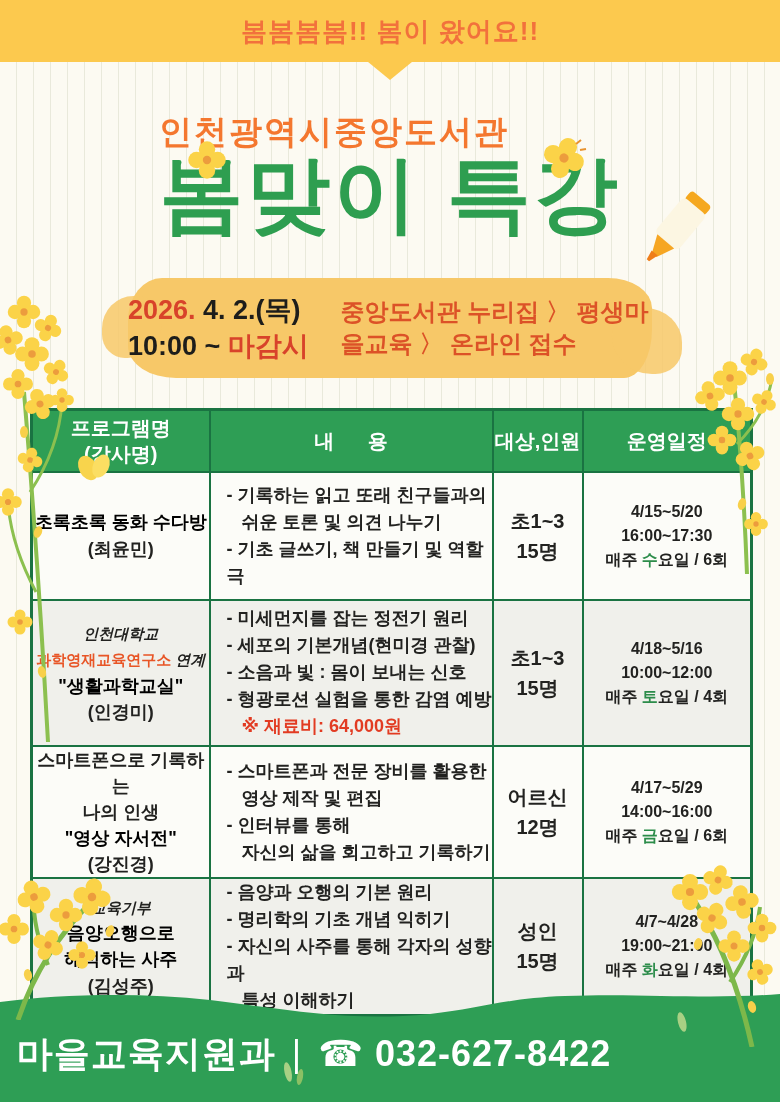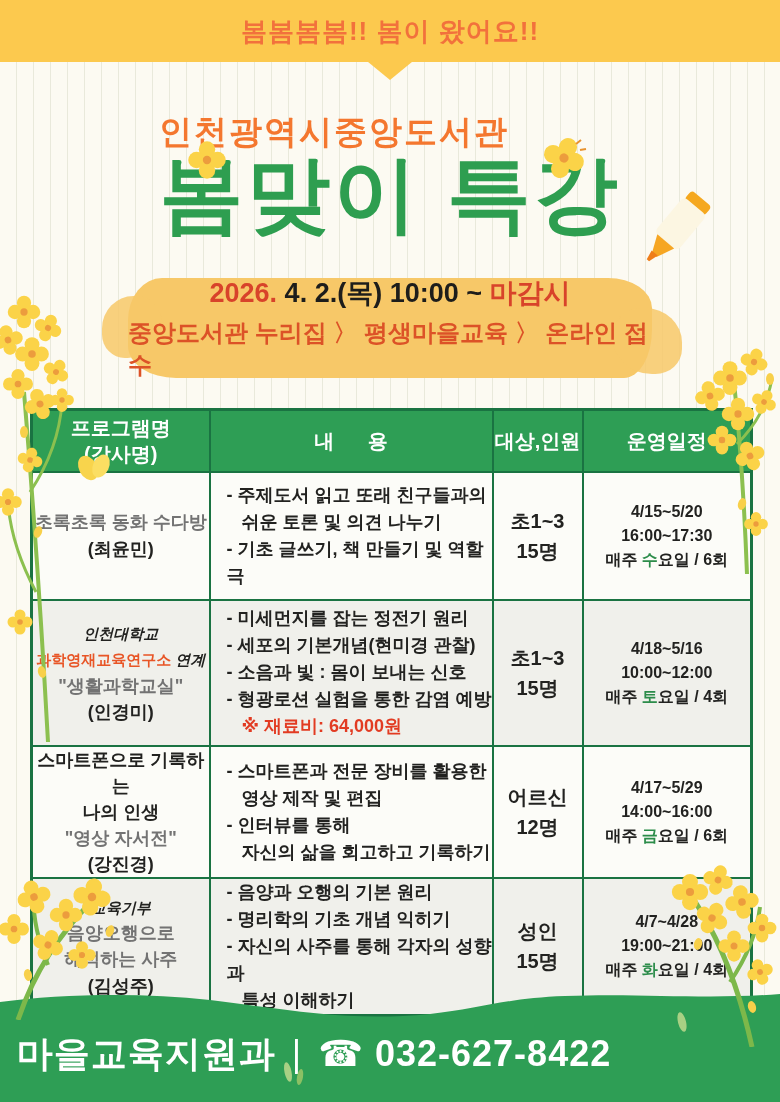--- a/index.html
+++ b/index.html
@@ -17,21 +17,21 @@
   .banner-tri{ position:absolute; left:362px; top:57px; width:0; height:0;
     border-left:28px solid transparent; border-right:28px solid transparent; border-top:23px solid #FCC94E; }
   
   .subtitle{ position:absolute; left:0; top:110px; width:668px; text-align:center;
     color:#F4772F; font-size:33px; font-weight:800; letter-spacing:2px; }
   .main-title{ position:absolute; left:0; top:146px; width:780px; text-align:center;
     color:#2E9E50; font-size:84px; font-weight:900; letter-spacing:3px; line-height:1.15; }
   
   .apply-band{ position:absolute; left:128px; top:278px; width:524px; height:100px;
     background:#F7C868; border-radius:34px 44px 28px 48px / 42px 30px 48px 32px;
-    display:flex; flex-direction:column; align-items:center; justify-content:center; gap:6px; }
+    display:flex; flex-direction:row; align-items:center; justify-content:center; gap:6px; }
   .apply-band::before{ content:""; position:absolute; left:-26px; top:18px; width:60px; height:62px;
     background:#F7C868; border-radius:55% 45% 60% 40%; opacity:.85; }
   .apply-band::after{ content:""; position:absolute; right:-30px; top:30px; width:70px; height:66px;
     background:#F7C868; border-radius:45% 55% 40% 60%; opacity:.85; }
   .apply-l1{ font-size:27px; font-weight:800; position:relative; z-index:1; }
   .apply-l1 .rd2{ color:#D8432A; }
   .apply-l1 .dk{ color:#1D1D1B; }
   .apply-l2{ font-size:24px; font-weight:800; color:#DC5227; position:relative; z-index:1; }
   
   .tbl-wrap{ position:absolute; left:30px; top:408px; width:684px; }
@@ -44,21 +44,21 @@
   tbody tr:nth-child(even){ background:#F0F0EB; }
   tbody tr:nth-child(1){ height:128px; }
   tbody tr:nth-child(2){ height:146px; }
   tbody tr:nth-child(3){ height:126px;margin-top:15px; }
   tbody tr:nth-child(4){ height:128px; }
   td{ color:#222220; vertical-align:middle; }
   td.program{ text-align:center; font-size:18px; font-weight:600; line-height:1.45; }
   td.content{ text-align:left; padding-left:16px; font-size:18px; font-weight:600; line-height:1.5; }
   td.target{ text-align:center; font-size:20px; font-weight:600; line-height:1.5; }
   td.schedule{ text-align:center; font-size:16px; font-weight:700; line-height:1.5; }
-  .gr{ color:#737373; font-weight:800; }
+  .gr{ color:#000000; font-weight:800; }
   .or{ color:#E85526; font-weight:800; }
   .rd{ color:#E23B22; font-weight:800; }
   .it{ font-style:italic; }
   .sm{ font-size:15px; }
   .day{ color:#2C8C4A; font-weight:900; }
   .ind{ padding-left:15px; display:inline-block;text-align:center; }
   
   .footer-wave{ position:absolute; left:0; top:988px; width:780px; height:114px; }
   .footer-line{ position:absolute; left:0; top:1030px; width:628px; text-align:center;
     color:#FFFFFF; font-size:36px; font-weight:800; letter-spacing:1px; z-index:4; }
@@ -135,21 +135,21 @@
             <th><div>운영일정</div></th>
           </tr>
         </thead>
       <tbody>
           <tr>
             <td class="program">
               <div class="ln"><span class="gr">초록초록 동화 수다방</span></div>
               <div class="ln"><span>(최윤민)</span></div>
             </td>
             <td class="content">
-              <div class="ln"><span>- 주제도서 읽고 또래 친구들과의</span></div>
+              <div class="ln"><span>- 기록하는 읽고 또래 친구들과의</span></div>
               <div class="ln"><span class="ind">쉬운 토론 및 의견 나누기</span></div>
               <div class="ln"><span>- 기초 글쓰기, 책 만들기 및 역할극</span></div>
             </td>
             <td class="target">
               <div class="ln"><span>초1~3</span></div>
               <div class="ln"><span>15명</span></div>
             </td>
             <td class="schedule">
               <div class="ln"><span>4/15~5/20</span></div>
               <div class="ln"><span>16:00~17:30</span></div>

